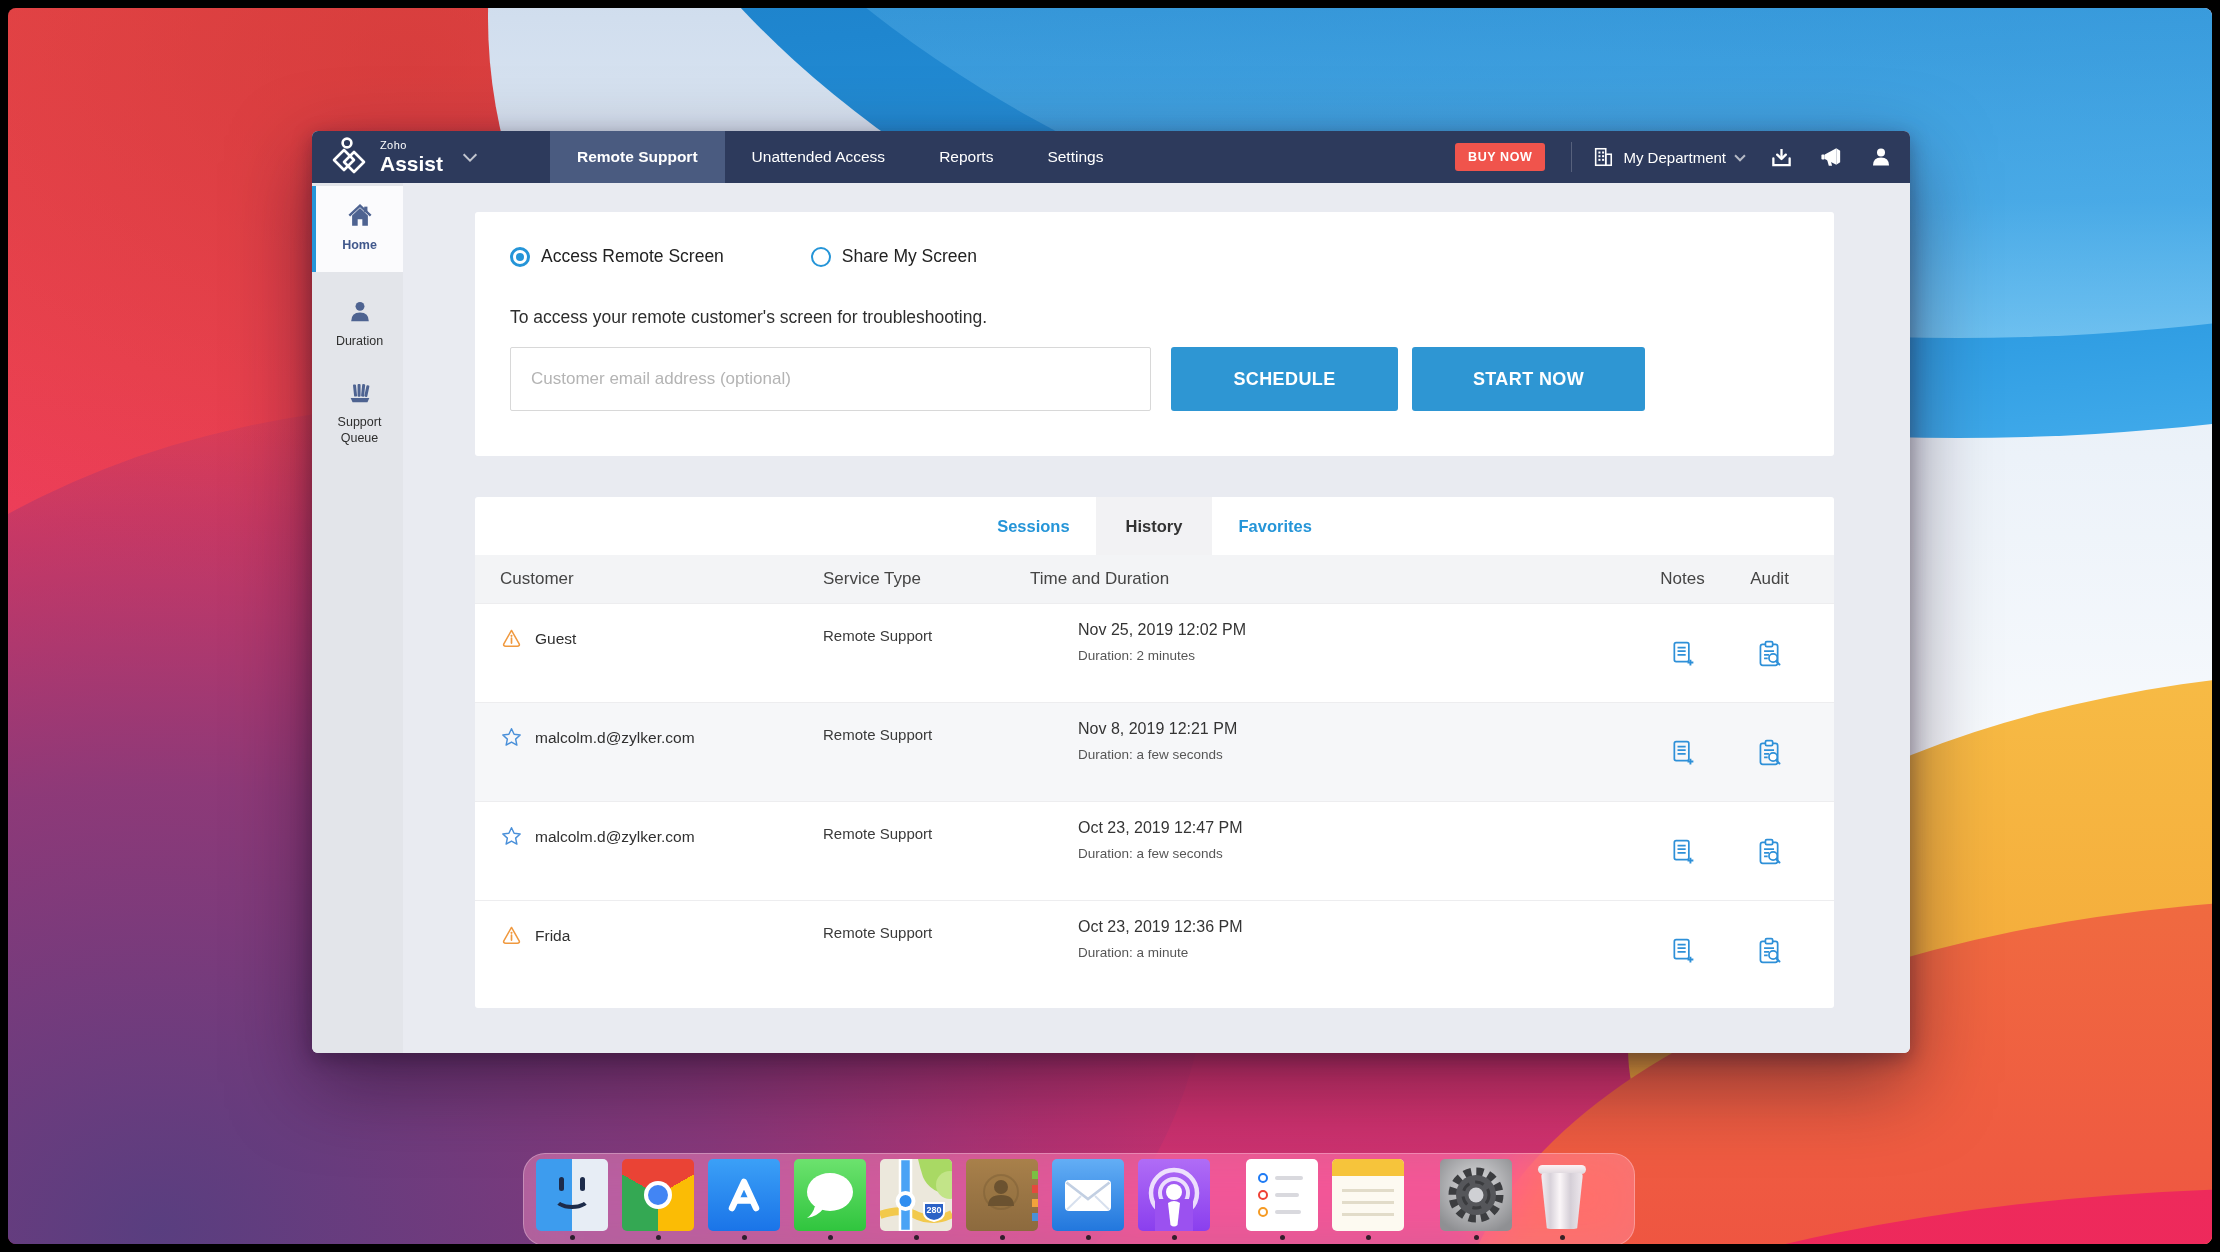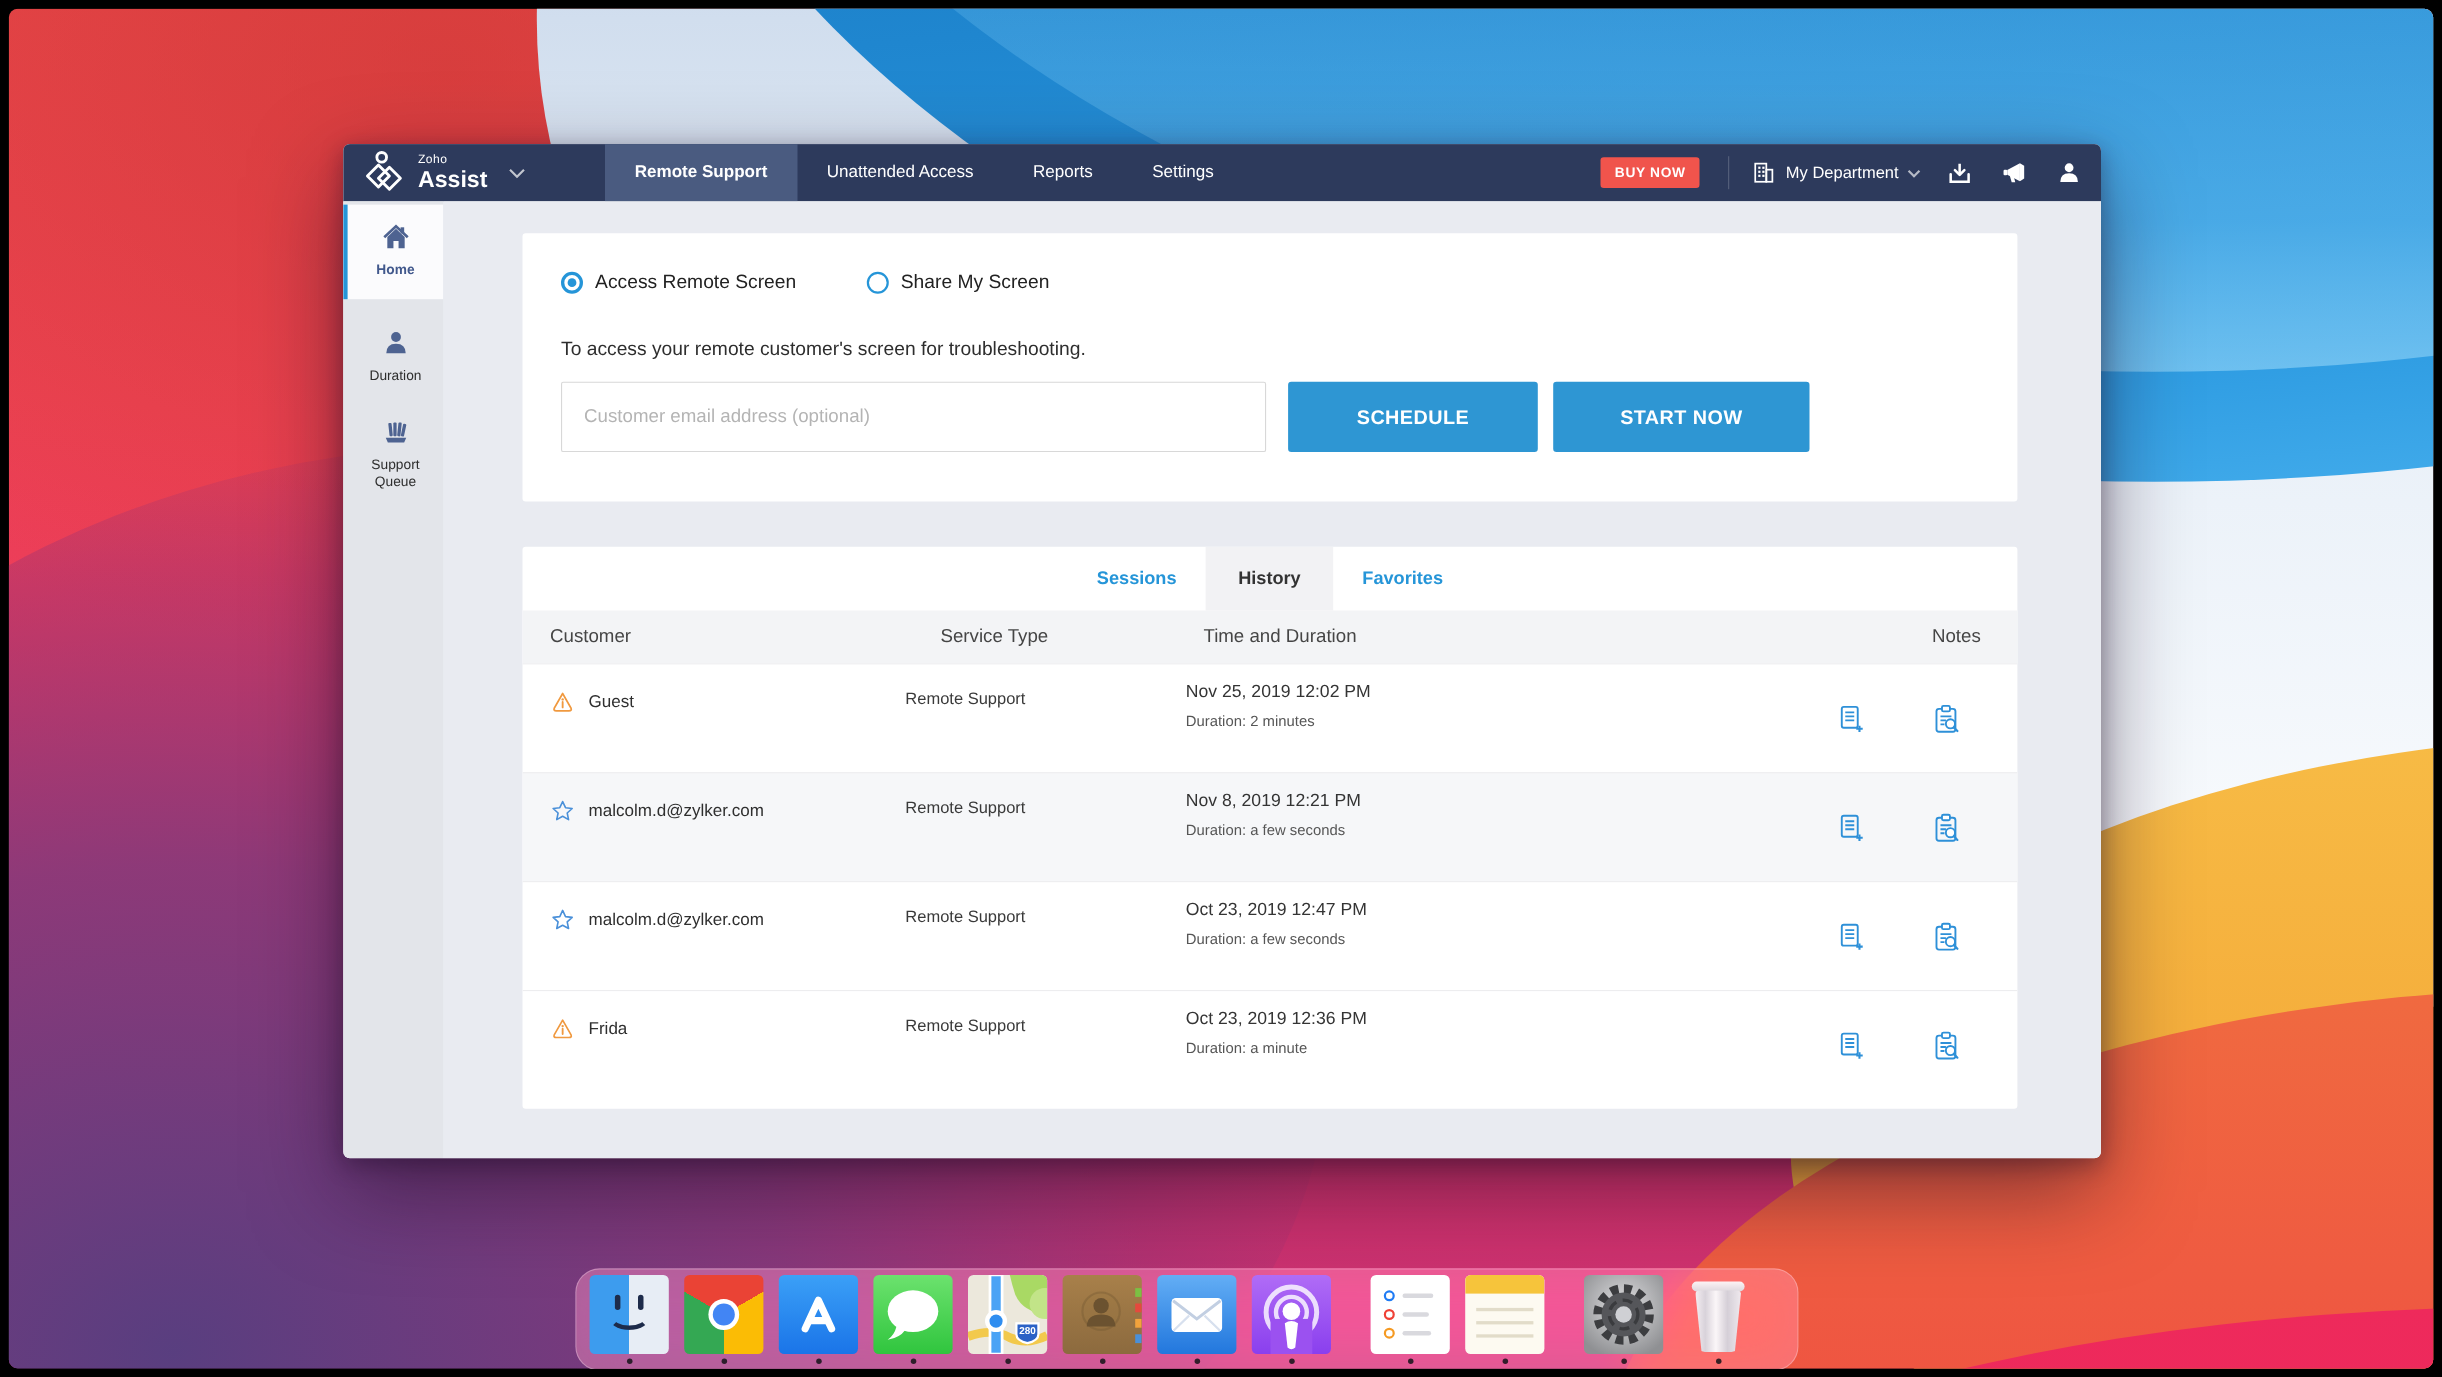--- a/index.html
+++ b/index.html
@@ -56,41 +56,41 @@
   .sidebar{width:91px;flex:none;background:var(--sidebar-bg);padding-top:3px;}
   .side-item{text-align:center;color:#2e2e2e;font-size:12.5px;cursor:pointer;padding:16px 2px 14px;border-left:4px solid transparent;}
   .side-item .si-label{display:block;margin-top:7px;line-height:1.25;}
   .side-item.active{background:#fbfbfd;border-left-color:var(--link-blue);padding:16px 2px 18px;margin-bottom:10px;}
   .side-item.active .si-label{color:#41588c;font-weight:bold;}
   .content{flex:1;background:var(--content-bg);padding:29px 76px 0 72px;min-width:0;}
 
   
   .card{background:#fff;border-radius:3px;}
   .card1{height:244px;padding:34px 0 0 35px;box-sizing:border-box;}
-  .radio-row{display:flex;align-items:center;}
+  .radio-row{display:flex;align-items:center;gap:23px;}
   .radio-opt{display:flex;align-items:center;cursor:pointer;margin-right:64px;}
   .radio-circle{width:20px;height:20px;border-radius:50%;border:2px solid var(--link-blue);box-sizing:border-box;background:#fff;position:relative;flex:none;}
   .radio-opt.selected .radio-circle{border-width:3px;}
   .radio-opt.selected .radio-circle::after{content:"";position:absolute;left:3px;top:3px;width:8px;height:8px;border-radius:50%;background:var(--link-blue);}
   .radio-label{font-size:17.5px;color:#222;margin-left:11px;}
   .desc{font-size:17.5px;color:#2e2e2e;margin-top:40px;}
   .action-row{display:flex;margin-top:19px;}
   .email-input{width:641px;height:64px;box-sizing:border-box;border:1px solid #d8d8d8;border-radius:2px;padding:0 20px;font-size:17px;color:#333;font-family:inherit;outline:none;}
   .email-input::placeholder{color:#b4b4b4;}
   .btn{height:64px;border:none;border-radius:3px;background:var(--btn-blue);color:#fff;font-size:18px;font-weight:bold;letter-spacing:.4px;cursor:pointer;font-family:inherit;}
   .btn-start{width:233px;margin-left:14px;}
   .btn-schedule{width:227px;margin-left:20px;}
 
   
   .card2{margin-top:41px;height:511px;box-sizing:border-box;overflow:hidden;}
   .tbl-tabs{height:58px;display:flex;align-items:stretch;justify-content:center;}
   .tbl-tab{display:flex;align-items:center;padding:0 26px;font-size:16.5px;font-weight:bold;color:var(--link-blue);cursor:pointer;}
   .tbl-tab.active{background:#f2f2f4;color:#333;padding:0 30px;}
   .tbl-grid{display:grid;grid-template-columns:323px 207px 605px 95px 1fr;padding:0 25px;align-items:start;}
-  .tbl-head{background:var(--header-bg);height:48px;gap:32px;}
+  .tbl-head{background:var(--header-bg);height:48px;}
   .tbl-head .th{font-size:17px;color:#454545;align-self:center;}
   .th-notes,.th-audit{text-align:center;}
   .tbl-row{height:98px;border-top:1px solid #ededef;cursor:pointer;}
   .tbl-row.alt{background:var(--row-alt);}
   .cell-customer{display:flex;align-items:center;padding-top:23px;}
   .cust-name{font-size:15.5px;color:#2f2f2f;margin-left:12px;margin-top:1px;}
   .cell-session{font-size:15px;color:#3a3a3a;padding-top:23px;}
   .cell-time{padding-left:48px;padding-top:17px;}
   .time-main{font-size:16px;color:#343434;}
   .time-dur{font-size:13.5px;color:#565656;margin-top:9px;}

